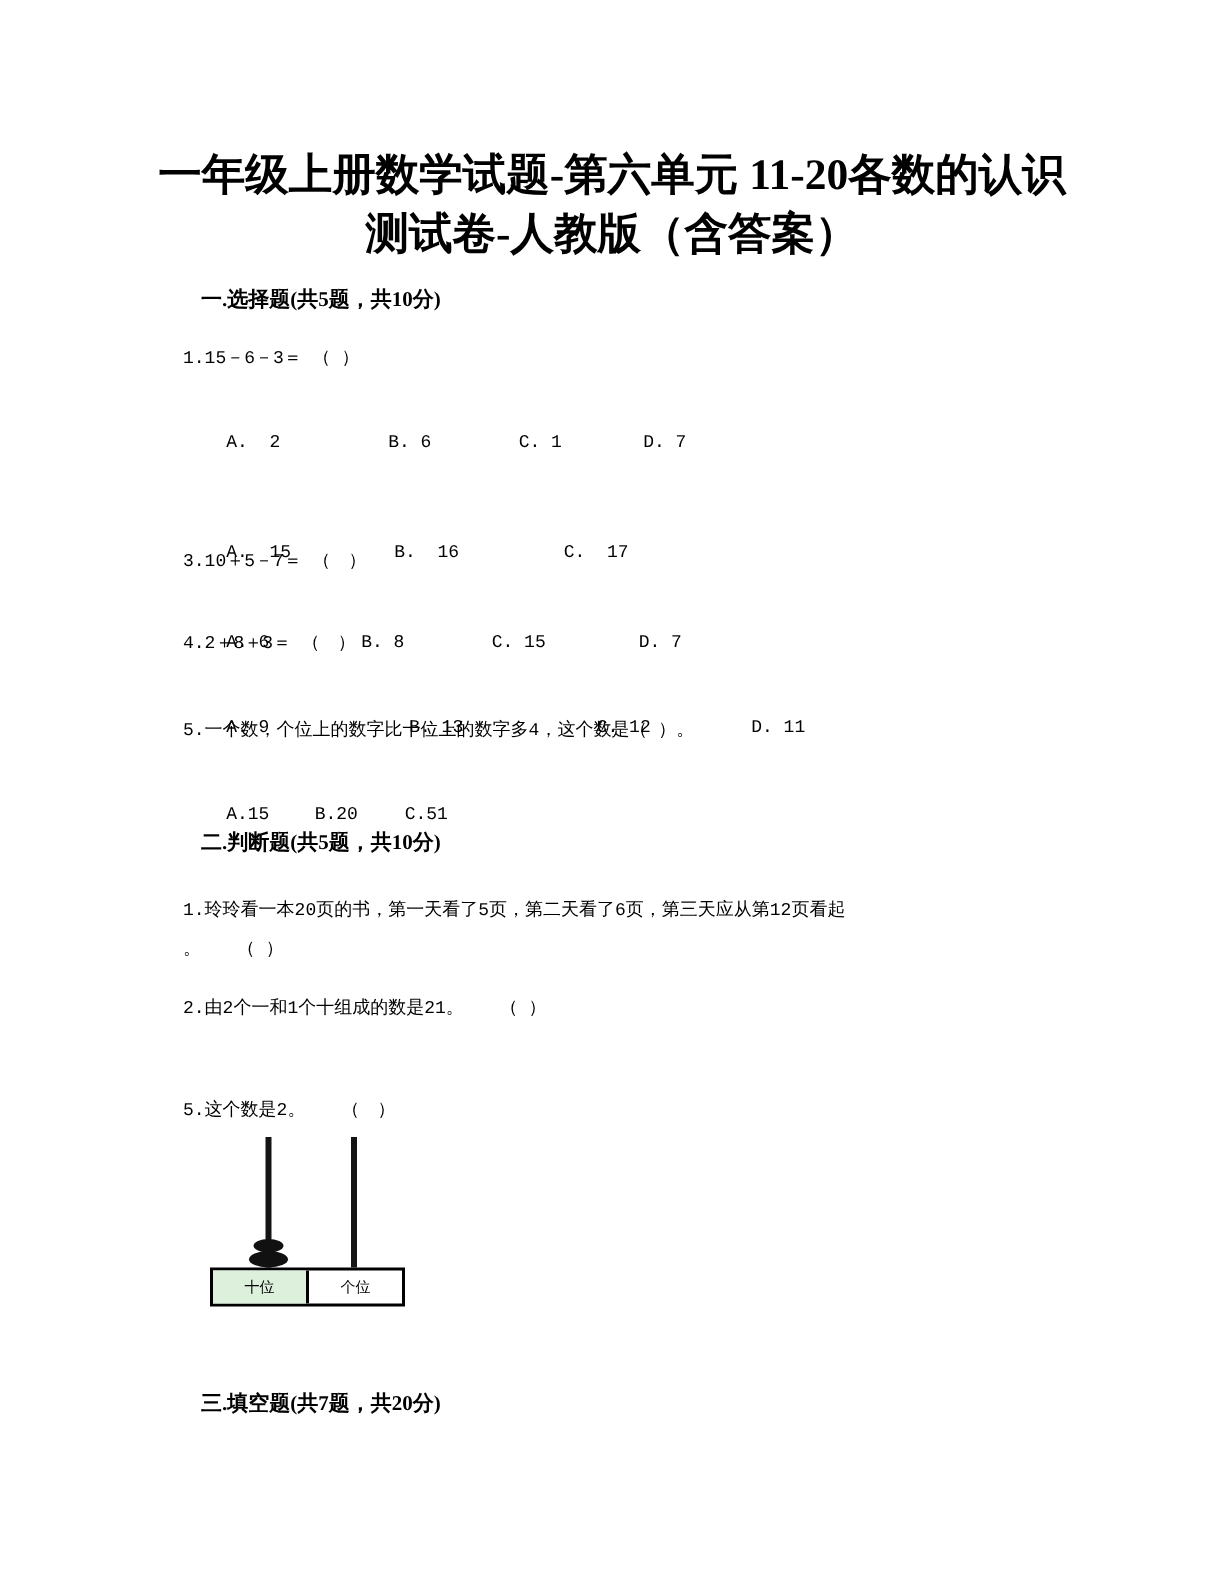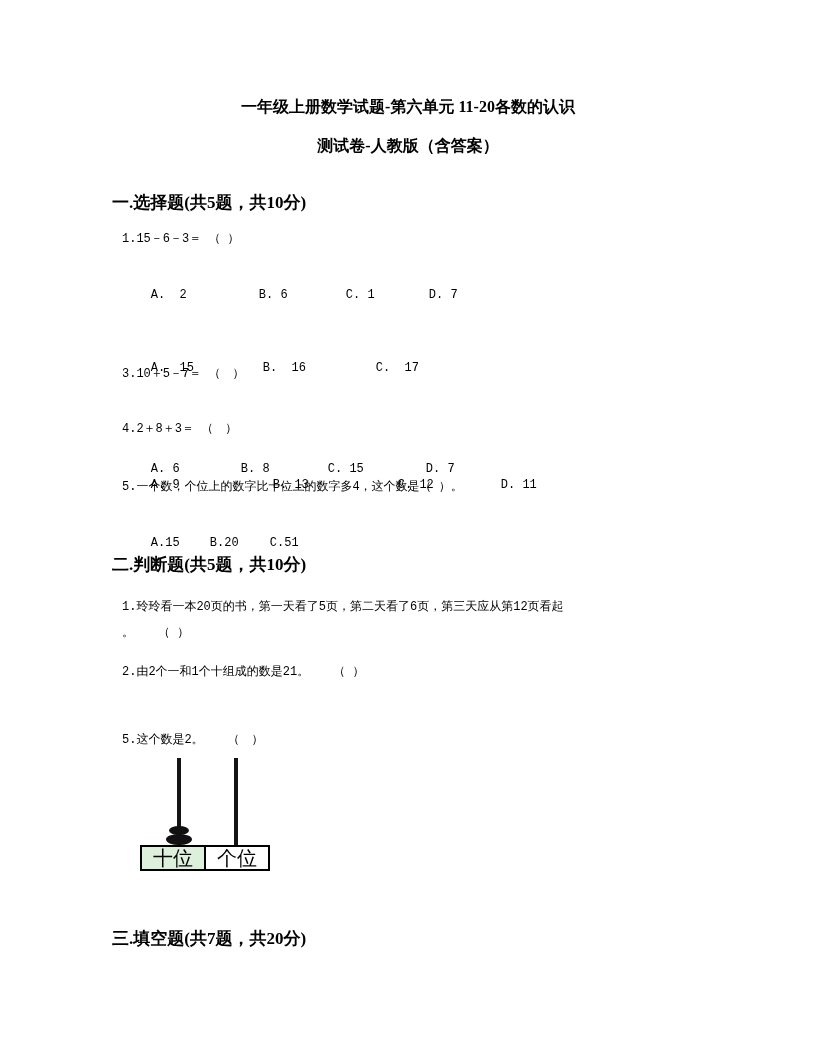--- a/index.html
+++ b/index.html
@@ -10,47 +10,47 @@
     background: #ffffff;
     font-family: "Liberation Serif", "DejaVu Serif", serif;
     color: #000000;
     overflow: hidden;
   }
   .title-line {
     position: absolute;
     left: 0;
     width: 816px;
     text-align: center;
-    font-size: 16px;
+    font-size: 29px;
     font-weight: bold;
     white-space: pre;
   }
   .sec-heading {
     position: absolute;
-    left: 112px;
-    font-size: 17px;
+    left: 134px;
+    font-size: 14px;
     font-weight: bold;
     white-space: pre;
   }
   .bodyline {
     position: absolute;
     left: 122px;
     font-size: 12px;
     line-height: 20px;
     white-space: pre;
     font-family: Liberation Mono, monospace;
   }
   .opts span { display: inline-block; white-space: pre; }
   .opts-q1 span:nth-child(1) { width: 108px; }
   .opts-q1 span:nth-child(2) { width: 87px; }
   .opts-q1 span:nth-child(3) { width: 83px; }
   .opts-q2 span:nth-child(1) { width: 112px; }
   .opts-q2 span:nth-child(2) { width: 113px; }
   .opts-q3 span:nth-child(1) { width: 90px; }
-  .opts-q3 span:nth-child(2) { width: 87px; margin-top: 41px; }
+  .opts-q3 span:nth-child(2) { width: 87px; }
   .opts-q3 span:nth-child(3) { width: 98px; }
   .opts-q4 span:nth-child(1) { width: 110px; }
   .opts-q4 span:nth-child(2) { width: 125px; margin-left: 12px; }
   .opts-q4 span:nth-child(3) { width: 103px; }
   .opts-q5 span:nth-child(1) { width: 59px; }
   .opts-q5 span:nth-child(2) { width: 60px; }
 
   
   .abacus {
     position: absolute;
@@ -82,21 +82,21 @@
     width: 126px;
     height: 22px;
     border: 2px solid #000000;
     display: flex;
   }
   .abacus-cell {
     flex: 1;
     display: flex;
     align-items: center;
     justify-content: center;
-    font-size: 20px;
+    font-size: 10px;
     white-space: pre;
   }
   .cell-tens { border-right: 2px solid #000000; }
 </style>
 </head>
 <body>
 
 <div class="page">
 
   <div class="title-line" style="top:97px">一年级上册数学试题-第六单元 11-20各数的认识</div>

